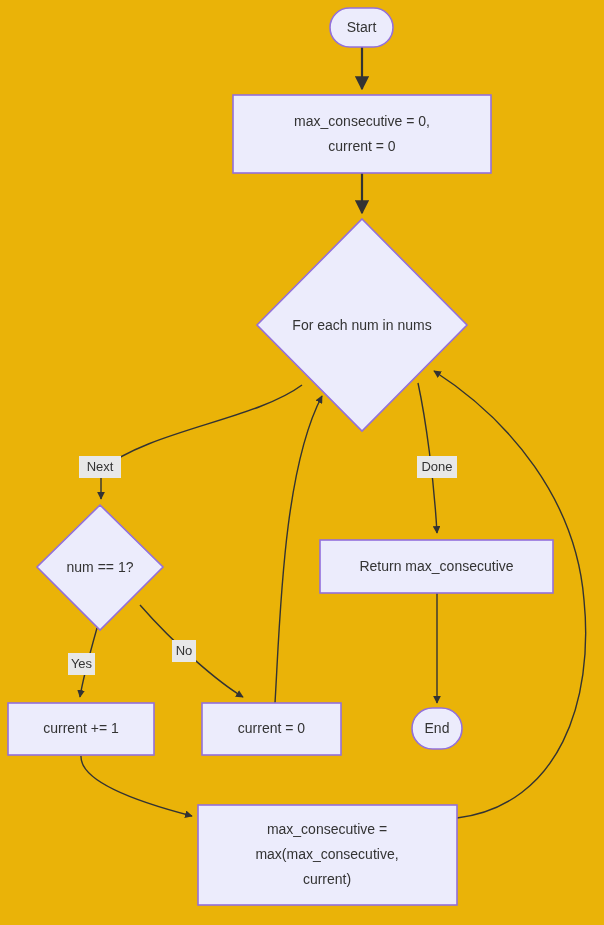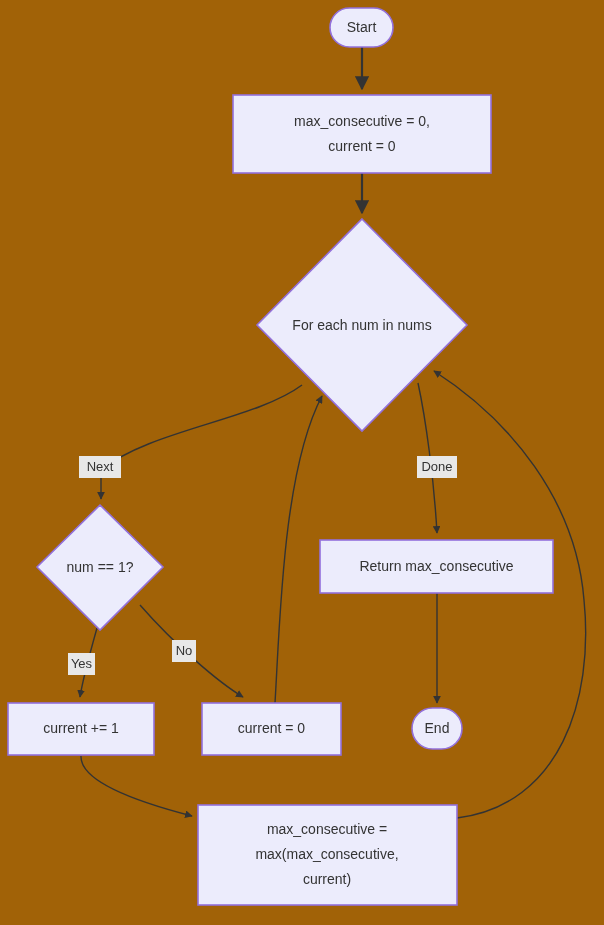--- a/index.html
+++ b/index.html
@@ -10,21 +10,21 @@
   body {
     width: 604px;
     height: 925px;
     overflow: hidden;
     font-family: "Liberation Sans", sans-serif;
   }
   #flow-root {
     position: relative;
     width: 604px;
     height: 925px;
-    background: #a16207;
+    background: #eab308;
   }
   svg#flow-svg {
     position: absolute;
     left: 0;
     top: 0;
     width: 604px;
     height: 925px;
     display: block;
   }
   .node-shape {

